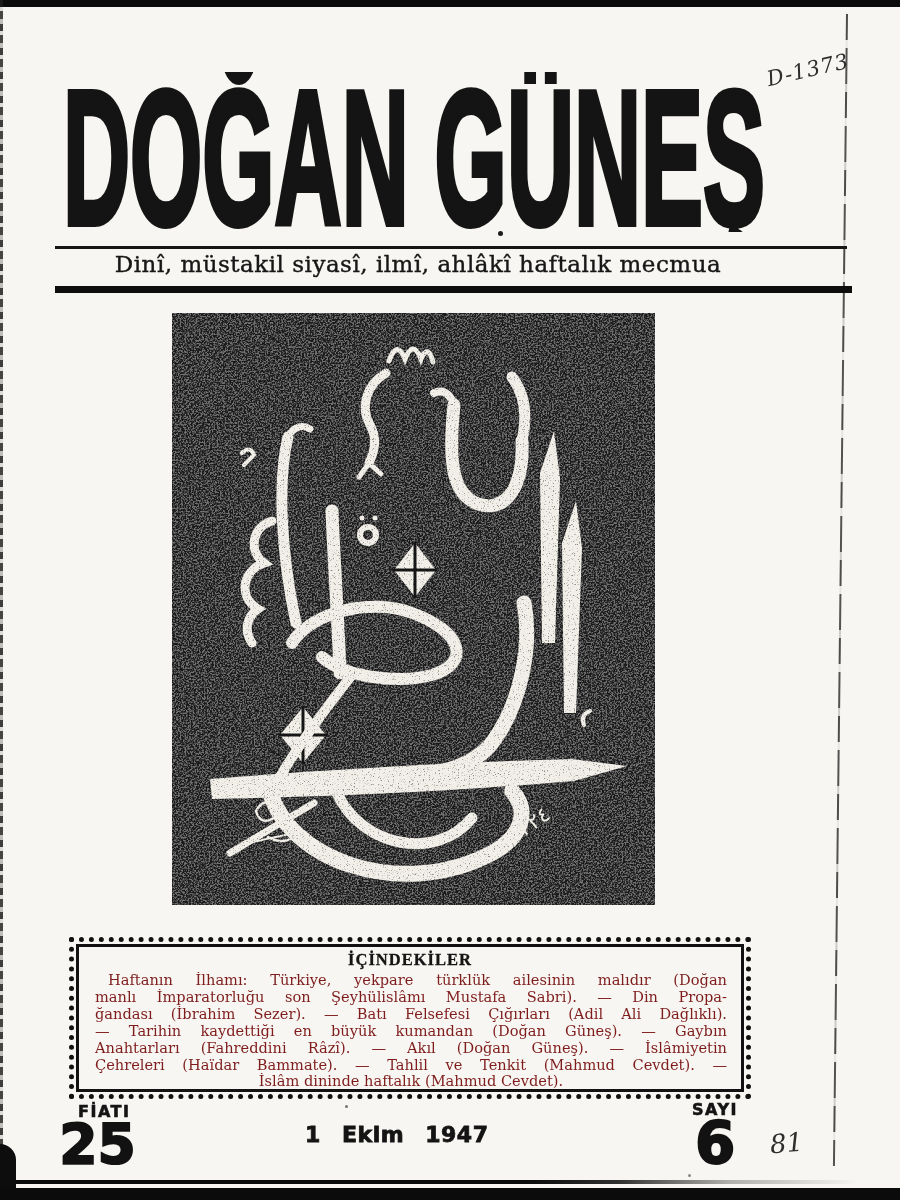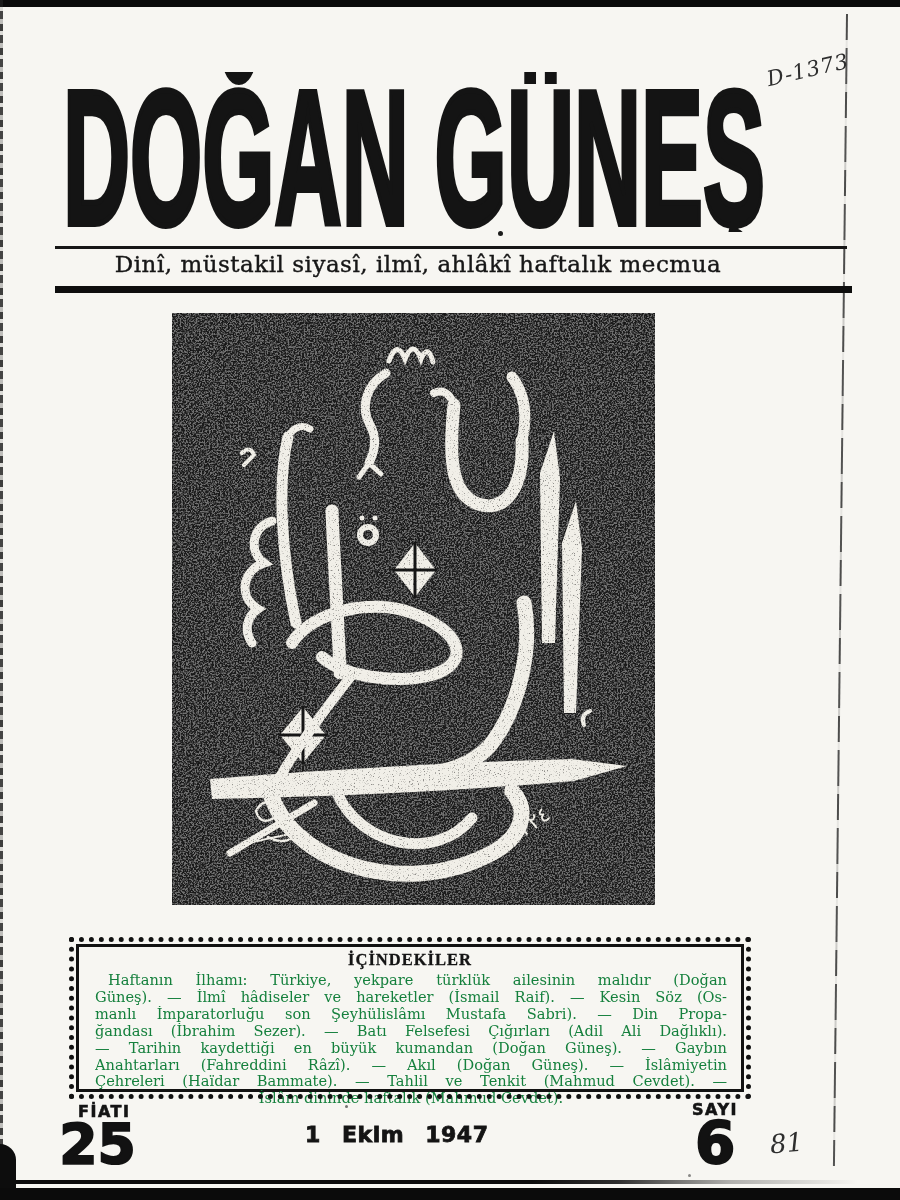--- a/index.html
+++ b/index.html
@@ -44,21 +44,21 @@
     position:absolute;left:76px;top:944px;width:668px;height:148px;
     border:3px solid #121212;background:#f7f6f2;box-sizing:border-box;
   }
   .toc::before{
     content:"";position:absolute;inset:-10px;border:5px dotted #121212;pointer-events:none;
   }
   .toc-heading{
     margin:3px 0 2px;text-align:center;font-family:Liberation Serif, serif;font-weight:bold;
     font-size:16.5px;letter-spacing:1px;-webkit-text-stroke:.3px #141414;
   }
-  .toc-body{padding:0 14px 0 16px;font-family:"DejaVu Serif", serif;font-size:14.6px;line-height:16.9px;color:#15803d;}
+  .toc-body{padding:0 14px 0 16px;font-family:"DejaVu Serif", serif;font-size:14.6px;line-height:16.9px;color:#7f1d1d;}
   .jline{text-align:justify;text-align-last:justify;white-space:nowrap;overflow:hidden;}
   .jline.first{text-indent:13px;}
   .jline.center{text-align:center;text-align-last:center;}
   
   .f-label{
     position:absolute;font-family:"DejaVu Sans", sans-serif;font-weight:bold;font-size:16px;
     letter-spacing:1.5px;-webkit-text-stroke:.6px #141414;
   }
   .price-label{left:78px;top:1102px;}
   .issue-label{left:692px;top:1100px;}
@@ -165,21 +165,20 @@
       </g>
     </g>
     <text x="352" y="524" transform="rotate(-35 352 524)" font-family="DejaVu Sans, sans-serif" font-size="21" fill="#efede6">٣٢٤</text>
     <rect width="483" height="592" filter="url(#fNoiseB)" opacity="0.4"></rect>
   </svg>
 
   <div class="toc">
     <div class="toc-heading">İÇİNDEKİLER</div>
     <div class="toc-body">
       <div class="jline first">Haftanın İlhamı: Türkiye, yekpare türklük ailesinin malıdır (Doğan</div>
-      <div class="jline">Güneş). — İlmî hâdiseler ve hareketler (İsmail Raif). — Kesin Söz (Os-</div>
       <div class="jline">manlı İmparatorluğu son Şeyhülislâmı Mustafa Sabri). — Din Propa-</div>
       <div class="jline">ğandası (İbrahim Sezer). — Batı Felsefesi Çığırları (Adil Ali Dağlıklı).</div>
       <div class="jline">— Tarihin kaydettiği en büyük kumandan (Doğan Güneş). — Gaybın</div>
       <div class="jline">Anahtarları (Fahreddini Râzî). — Akıl (Doğan Güneş). — İslâmiyetin</div>
       <div class="jline">Çehreleri (Haïdar Bammate). — Tahlil ve Tenkit (Mahmud Cevdet). —</div>
       <div class="jline center">İslâm dininde haftalık (Mahmud Cevdet).</div>
     </div>
   </div>
 
   <div class="f-label price-label">FİATI</div>

